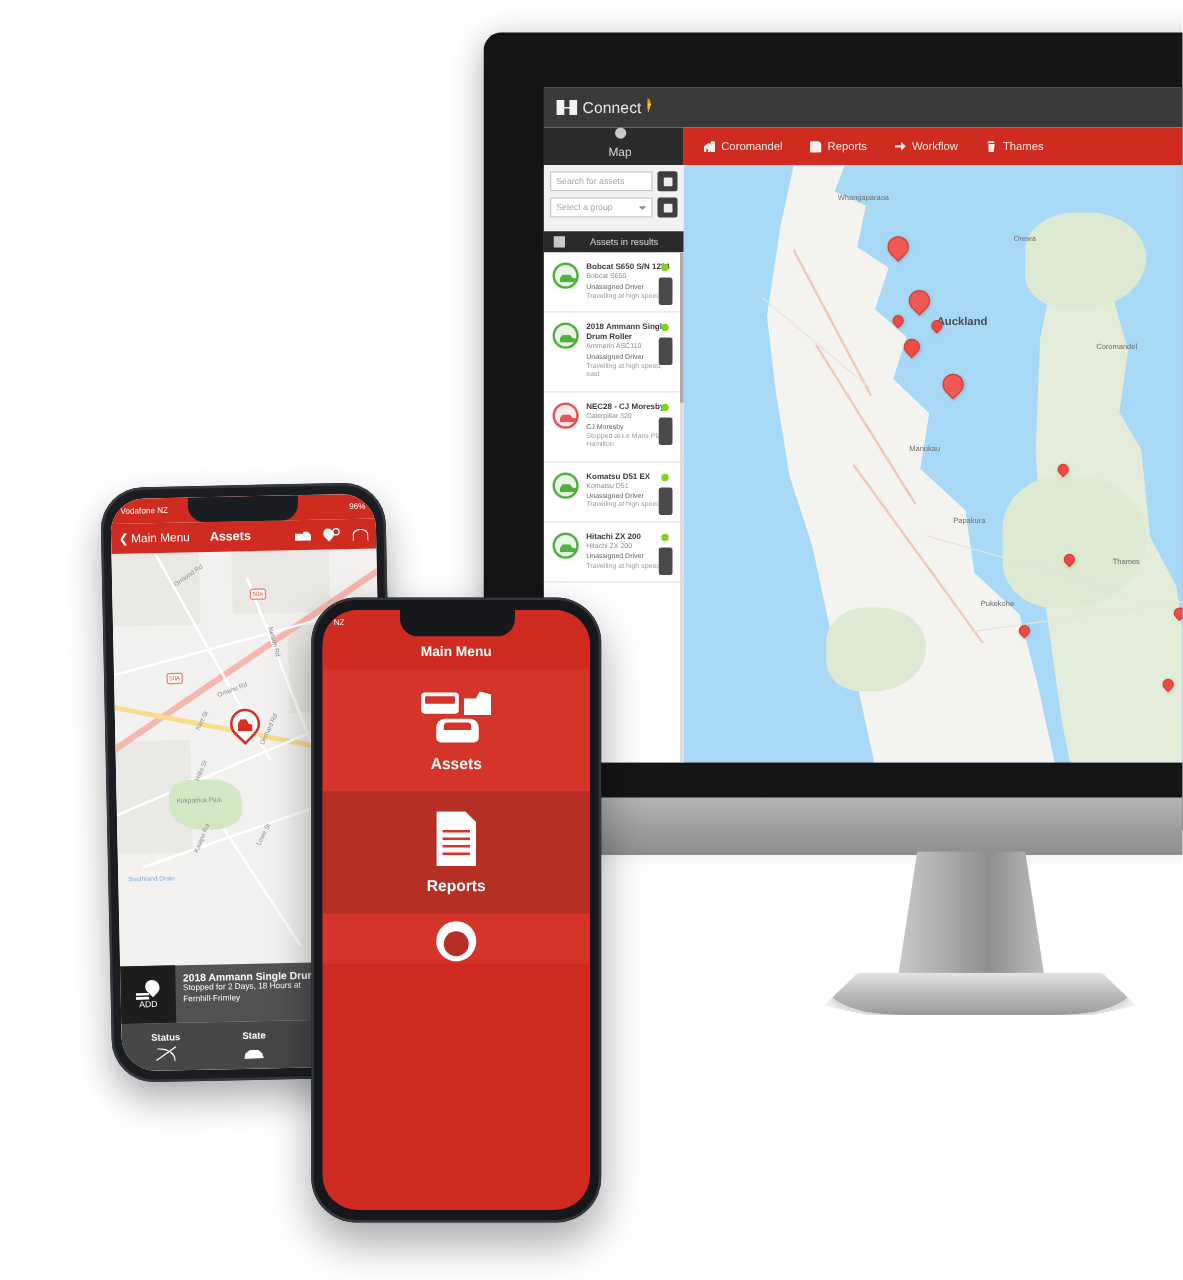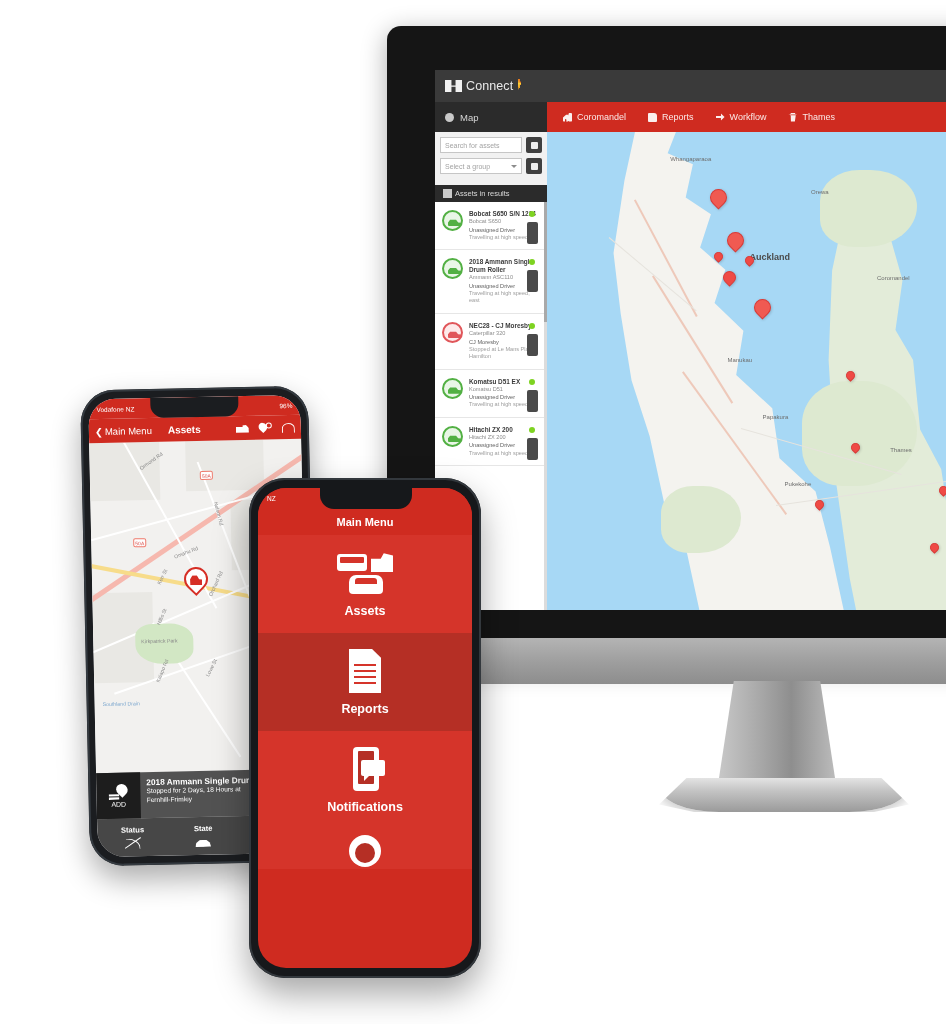--- a/index.html
+++ b/index.html
@@ -53,21 +53,21 @@
   .logo-text { color:#e9e9e9; font-size:12.5px; letter-spacing:.1px; }
   .logo-swoosh {
     width:15px; height:15px; margin-left:5px;
     background: conic-gradient(from 200deg at 20% 30%, #f5a623 0deg, #f5d23a 70deg, #e8721c 140deg, transparent 150deg);
     border-radius:0 60% 60% 60%;
   }
 
   .app-nav { height:30px; display:flex; flex:0 0 auto; }
   .nav-map {
     width:112px; background:#2b2b2b; display:flex; align-items:center; gap:6px;
-    padding-left:10px; color:#d6d6d6; font-size:9.5px;
+    padding-left:10px; color:#d6d6d6; font-size:9.5px;flex-direction:column;
   }
   .nav-red { flex:1; background:#cf2b20; display:flex; align-items:center; gap:22px; padding-left:16px; }
   .nav-item { display:flex; align-items:center; gap:5px; color:#fbe9e7; font-size:9px; }
   .nav-ic { width:9px; height:9px; background:#fff; opacity:.92; border-radius:1px; }
   .nav-ic.dash { clip-path: polygon(0 55%,22% 55%,22% 100%,0 100%,0 55%, 34% 25%,56% 25%,56% 100%,34% 100%, 68% 0,100% 0,100% 100%,68% 100%); }
   .nav-ic.rep  { border-radius:1px 3px 1px 1px; }
   .nav-ic.wf   { clip-path: polygon(0 40%,60% 40%,60% 10%,100% 50%,60% 90%,60% 60%,0 60%); }
   .nav-ic.adm  { clip-path: polygon(25% 0,75% 0,75% 18%,100% 22%,0 22%,25% 18%, 18% 30%,82% 30%,72% 100%,28% 100%); }
 
   .app-body { flex:1; display:flex; min-height:0; }
@@ -82,21 +82,21 @@
   .f-row { display:flex; gap:4px; margin-bottom:5px; }
   .f-input {
     flex:1; height:16px; background:#fff; border:1px solid #c6c6c6;
     font-size:7px; color:#a3a3a3; display:flex; align-items:center; padding-left:4px;
     position:relative;
   }
   .f-caret { position:absolute; right:4px; top:6px; border-left:3px solid transparent; border-right:3px solid transparent; border-top:3.5px solid #8c8c8c; }
   .f-btn { width:16px; height:16px; background:#3f3f3f; border-radius:2px; display:flex; align-items:center; justify-content:center; }
   .f-btn i { width:7px; height:7px; background:#ededed; border-radius:1px; display:block; }
 
-  .side-results-hdr { height:17px; background:#2b2b2b; display:flex; align-items:center; gap:3px; padding-left:8px; color:#d8d8d8; font-size:7.5px; }
+  .side-results-hdr { height:17px; background:#2b2b2b; display:flex; align-items:center; gap:20px; padding-left:8px; color:#d8d8d8; font-size:7.5px; }
 
   .side-list { flex:1; overflow:hidden; background:#fff; position:relative; }
   .asset-row { display:flex; gap:6px; padding:8px 6px 8px 7px; border-bottom:1px solid #e6e6e6; position:relative; }
   .asset-avatar {
     width:21px; height:21px; border-radius:50%; flex:0 0 auto;
     border:2px solid #52b043; background:#e9f6e6; position:relative;
   }
   .asset-avatar.stopped { border-color:#e0565a; background:#fdeaea; }
   .asset-avatar::after {
     content:""; position:absolute; left:4px; top:6px; width:13px; height:8px;
@@ -537,27 +537,20 @@
           <span class="p2-ic ic-reports">
             <i class="pg"></i>
             <i class="ln" style="top:16px"></i>
               <i class="ln" style="top:22px"></i>
             <i class="ln" style="top:28px"></i>
               <i class="ln" style="top:34px"></i>
           </span>
           <span class="p2-lbl">Reports</span>
         </div>
 
-        <div class="p2-item a">
-          <span class="p2-ic ic-notif">
-            <i class="ph"></i>
-              <i class="bub"></i>
-          </span>
-          <span class="p2-lbl">Notifications</span>
-        </div>
 
 
         <div class="p2-item a partial">
           <span class="ic-help"></span>
           <span class="p2-lbl"></span>
         </div>
       </div>
     </div>
   </div>
 

